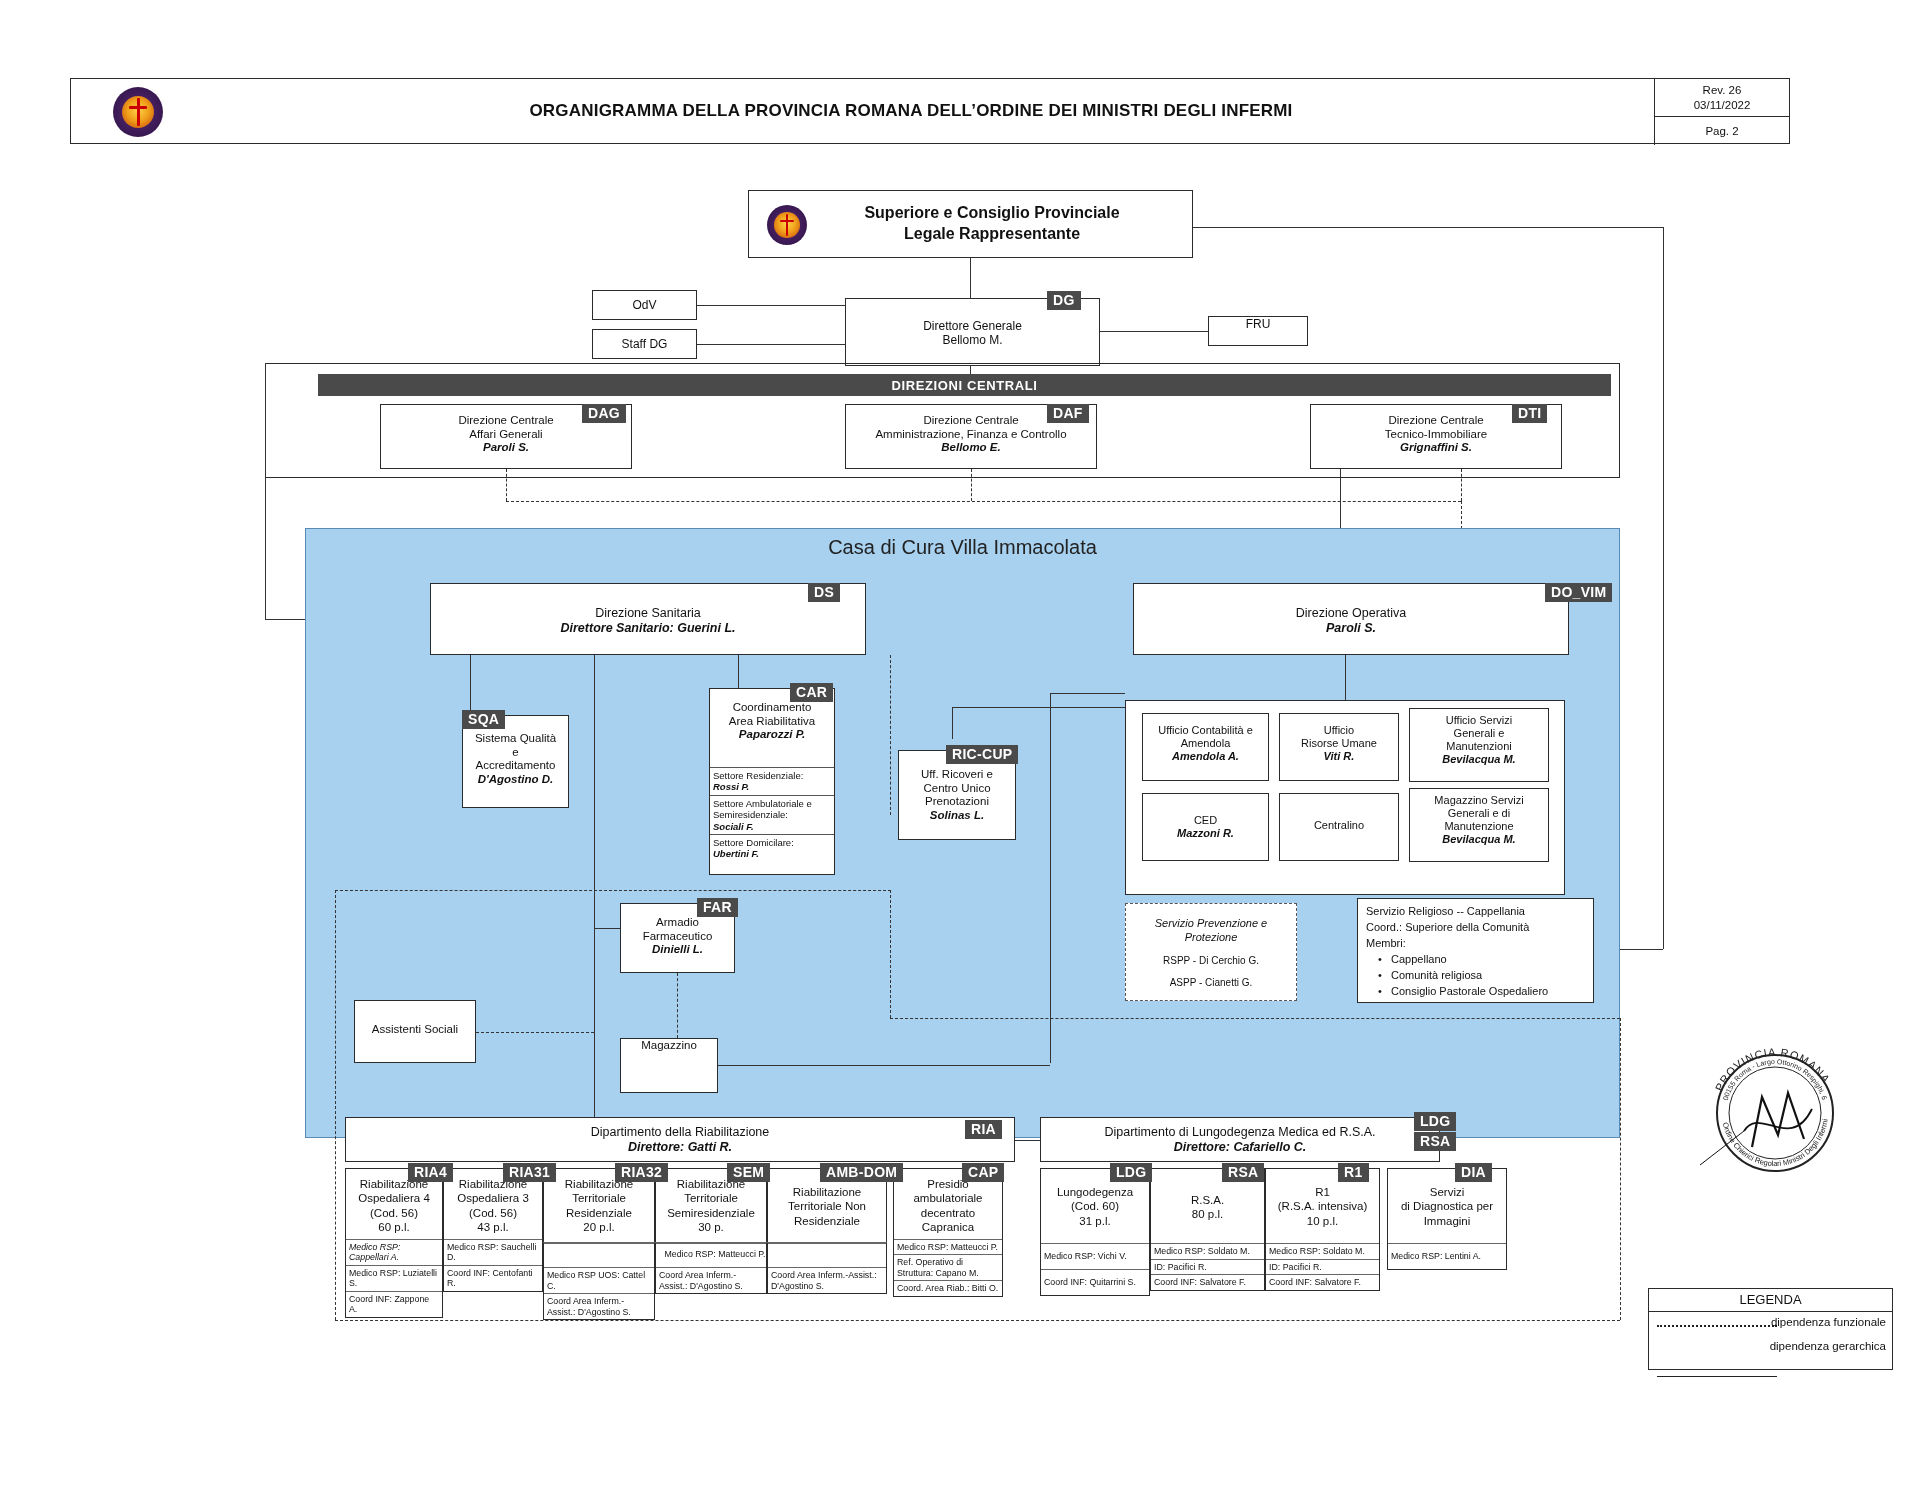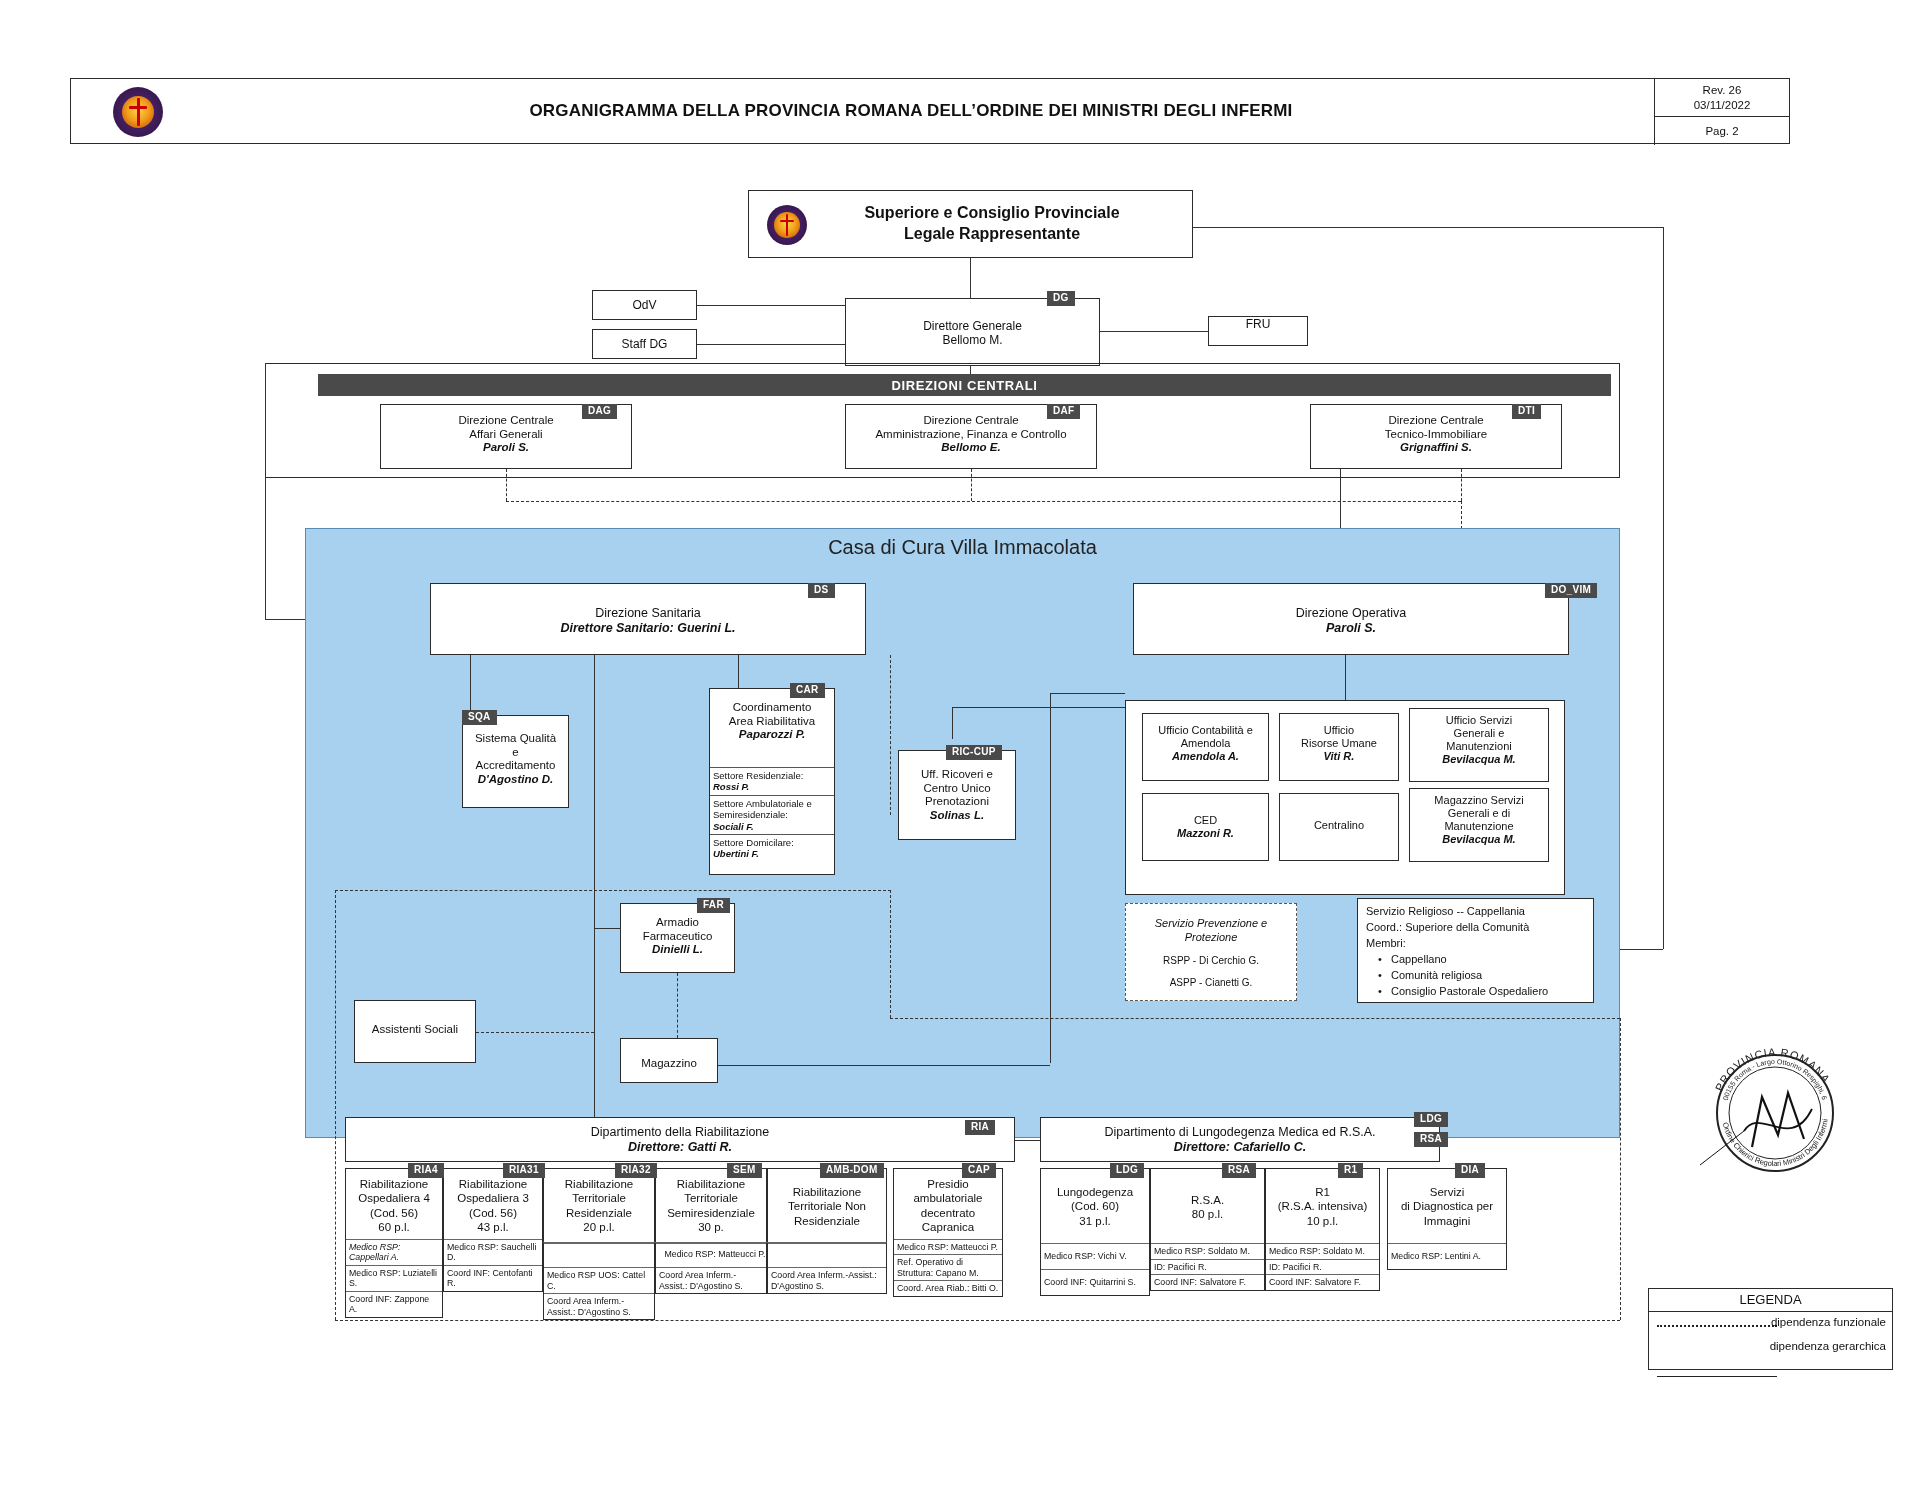--- a/index.html
+++ b/index.html
@@ -19,21 +19,21 @@
     border: 1px solid #2b2b2b;
     text-align: center;
     line-height: 1.18;
   }
   .box .t  { display:block; }
   .box .it { display:block; font-style: italic; font-weight: bold; }
   .tag {
     position: absolute;
     background: #4a4a4a;
     color: #fff;
-    font-size: 10px;
+    font-size: 14px;
     font-weight: bold;
     letter-spacing: .3px;
     padding: 2px 6px 3px 6px;
     line-height: 1;
     white-space: nowrap;
     z-index: 6;
   }
 
   
   #hdr { position:absolute; left:70px; top:78px; width:1720px; height:66px;
@@ -323,21 +323,21 @@
   </div>
   <div class="tag" style="left:697px; top:898px;">FAR</div>
   <div class="ln lnh" style="left:594px; top:928px; width:26px;"></div>
   <div class="dv" style="left:677px; top:973px; height:65px;"></div>
 
   <div class="box" style="left:354px; top:1000px; width:122px; height:63px; padding-top:22px; font-size:11.5px;">
     <span class="t">Assistenti Sociali</span>
   </div>
   <div class="dh" style="left:476px; top:1032px; width:118px;"></div>
 
-  <div class="box" style="left:620px; top:1038px; width:98px; height:45px; padding-top:18px; font-size:11.5px;">
+  <div class="box" style="left:620px; top:1038px; width:98px; height:55px; font-size:11.5px;">
     <span class="t">Magazzino</span>
   </div>
   <div class="ln lnh" style="left:718px; top:1065px; width:332px;"></div>
   <div class="ln lnv" style="left:594px; top:1095px; height:45px;"></div>
   <div class="ln lnh" style="left:594px; top:1140px; width:545px;"></div>
   <div class="ln lnv" style="left:1139px; top:1140px; height:22px;"></div>
 
   <div class="box" style="left:345px; top:1117px; width:670px; height:45px; padding-top:7px; font-size:12.5px;">
     <span class="t">Dipartimento della Riabilitazione</span>
     <span class="it">Direttore: Gatti R.</span>

